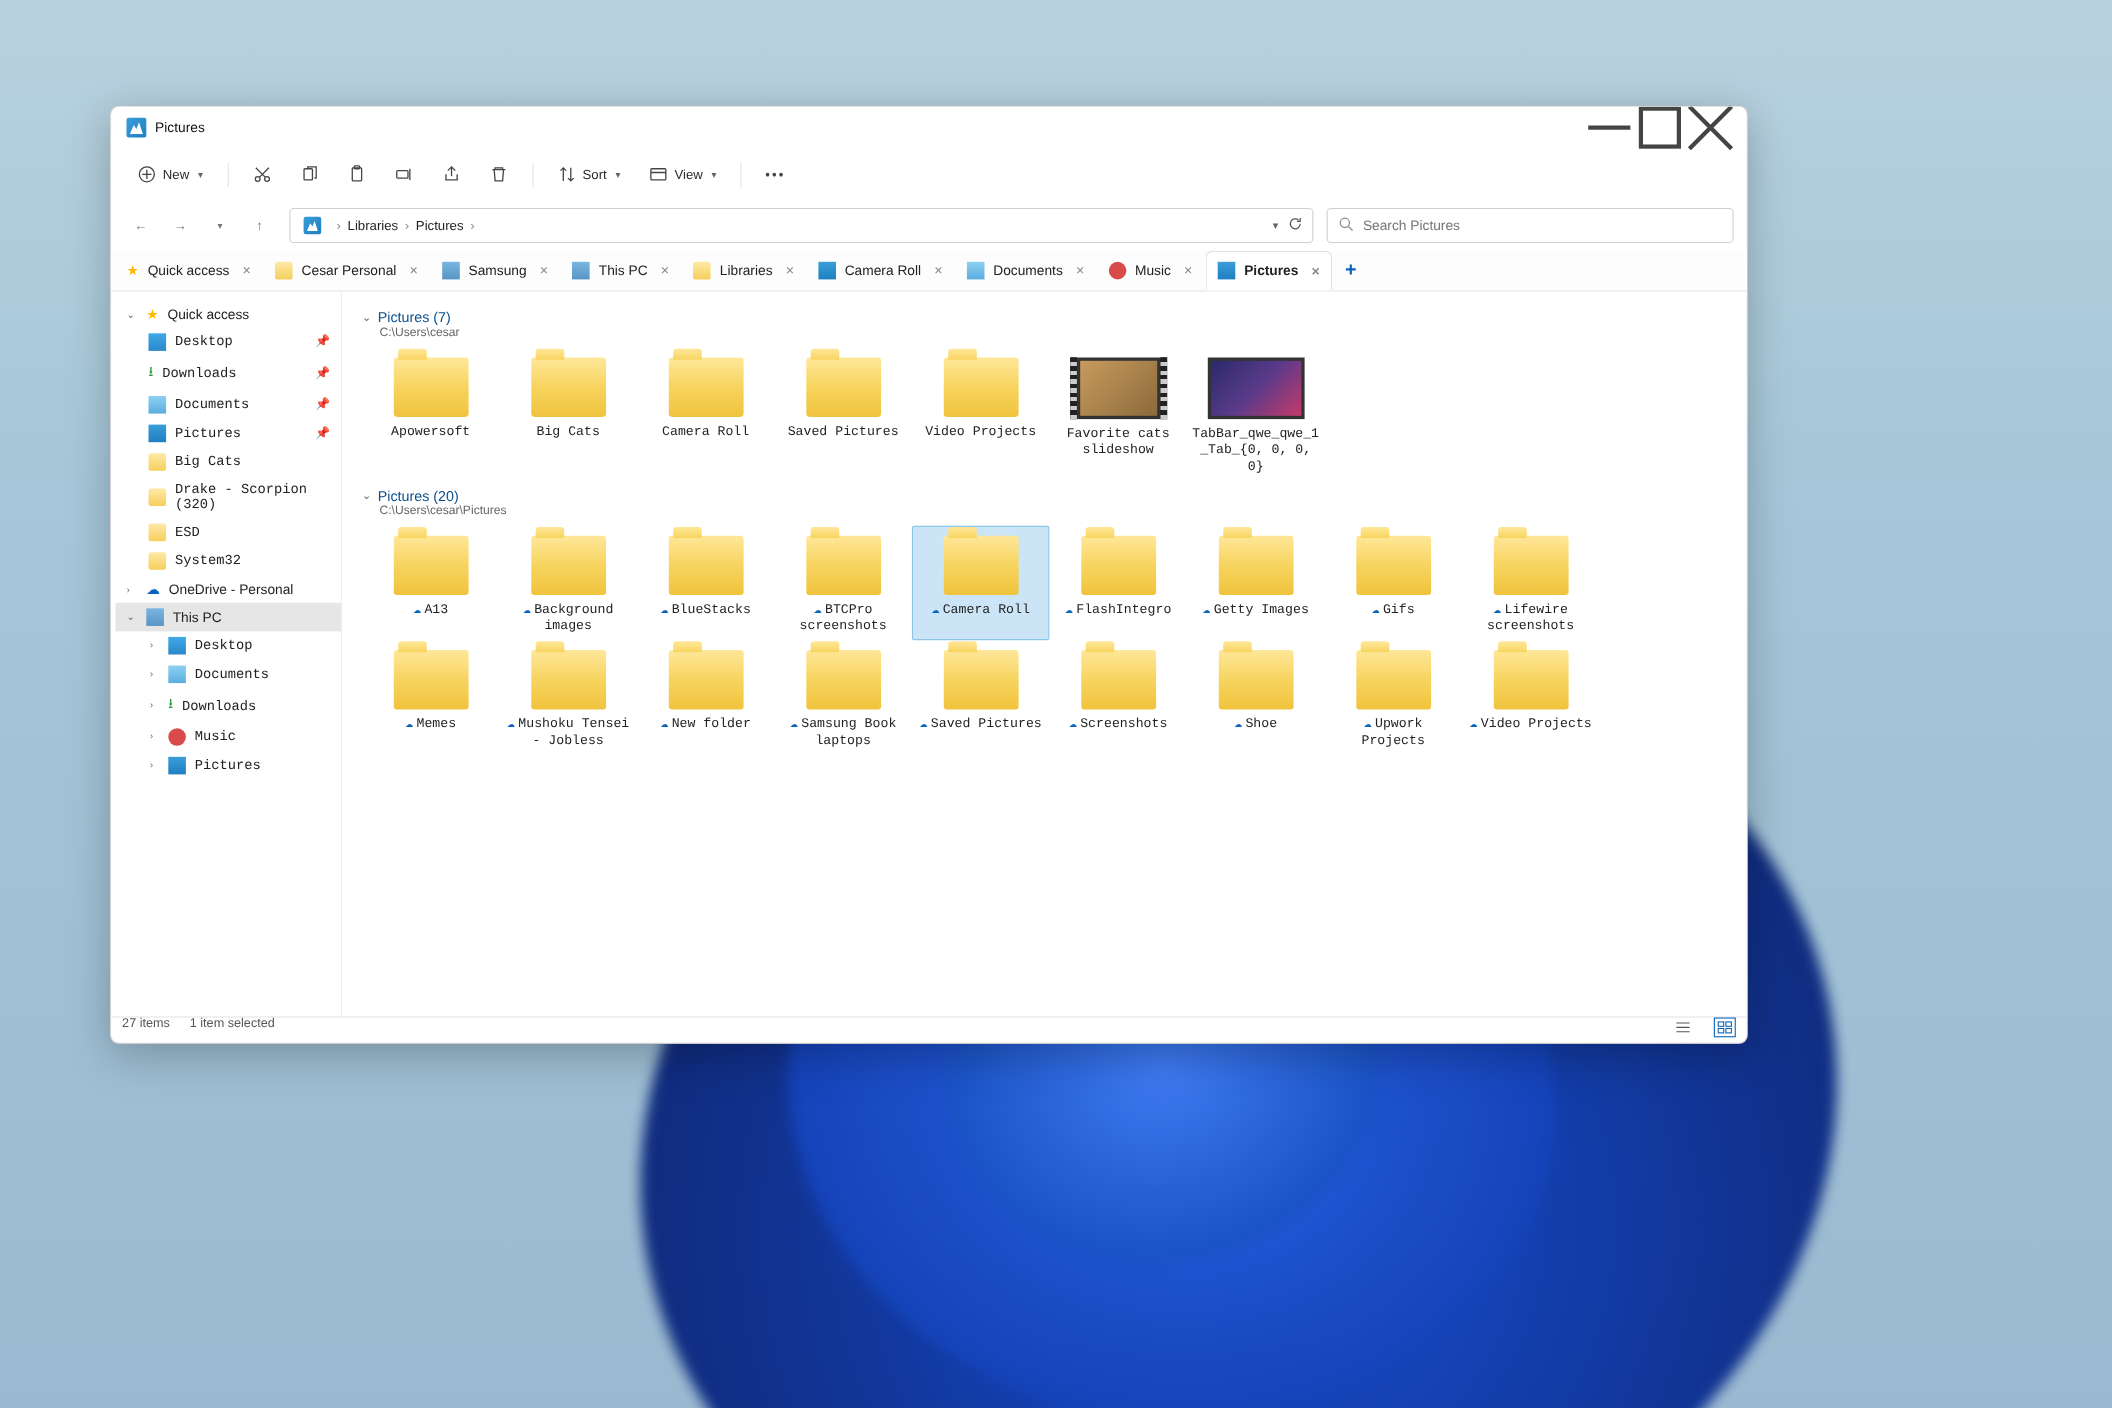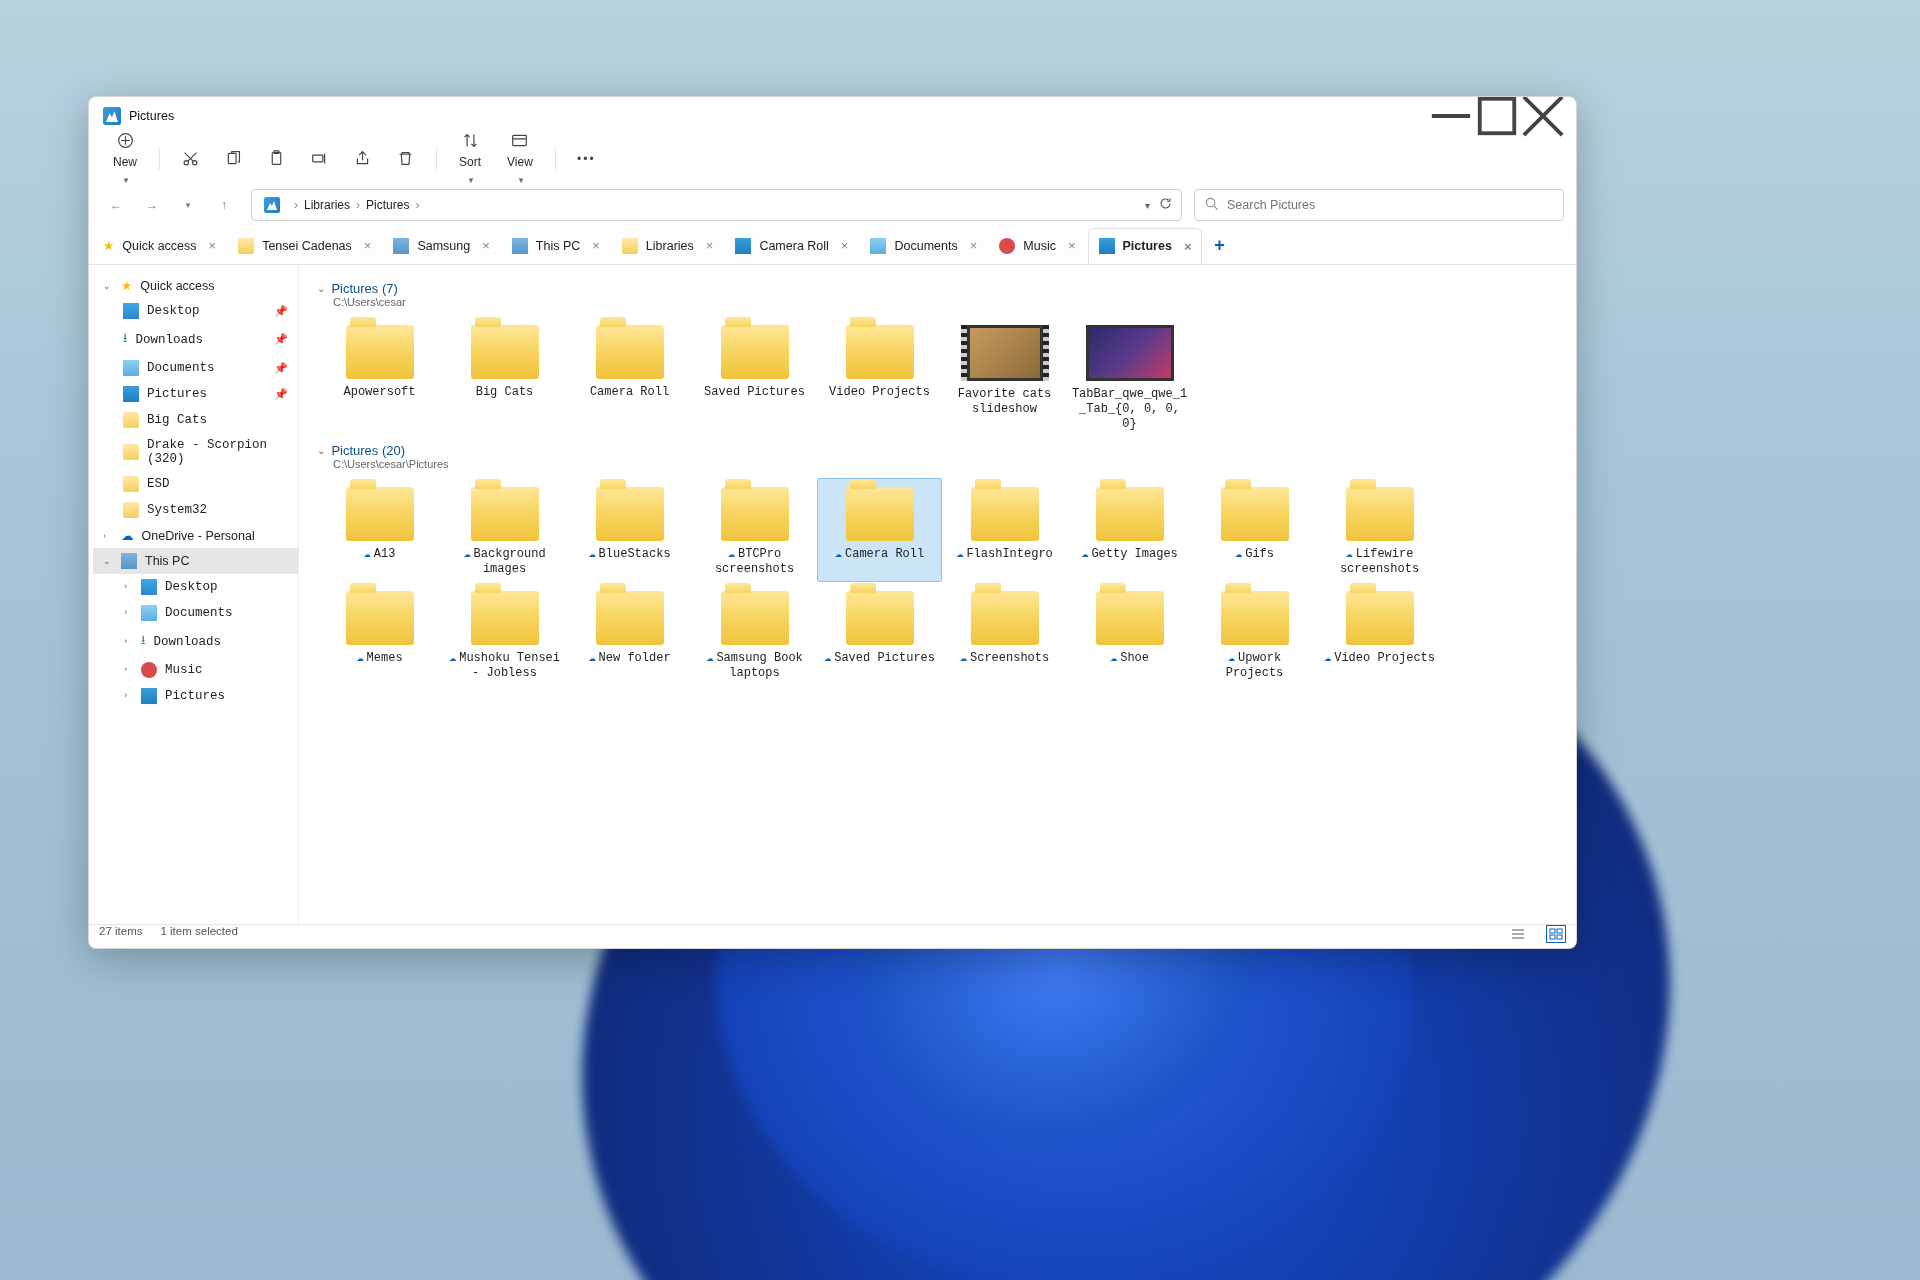--- a/index.html
+++ b/index.html
@@ -29,42 +29,42 @@
   top: 100px; left: 150px; width: 700px; height: 600px;
   background: radial-gradient(ellipse, #2660e8 0%, #0d3db8 70%);
   transform: rotate(25deg);
 }
 .wallpaper-swirl::after {
   top: 200px; left: 300px; width: 400px; height: 350px;
   background: radial-gradient(ellipse, #3a78f5 0%, #134dc5 70%);
 }
 .window {
   position: absolute;
-  top: 96px; left: 88px;
+  top: 96px; left: 100px;
   width: 1489px; height: 853px;
   background: #fff;
   border: 1px solid rgba(120,120,120,0.3);
   border-radius: 8px;
   box-shadow: 0 10px 40px rgba(0,0,0,0.25);
   display: flex; flex-direction: column;
   overflow: hidden;
 }
 
 .titlebar {
   display: flex; align-items: center;
   height: 38px; padding: 0 10px;
 }
 .title-icon { width: 18px; height: 18px; margin: 0 8px 0 4px; background: linear-gradient(135deg,#3b9dd8,#1e7fc2); border-radius: 2px; position: relative;}
 .title-icon::after{content:"";position:absolute;top:3px;left:3px;right:3px;bottom:3px;background:#fff;clip-path:polygon(0 100%,30% 30%,50% 60%,70% 10%,100% 100%);}
 .titlebar-title { font-size: 12.5px; color:#111; }
 .titlebar-spacer { flex: 1; }
 .win-ctrl { width: 46px; height: 38px; display:flex;align-items:center;justify-content:center;color:#444;font-size:12px;cursor:default;}
 
 .toolbar { display:flex; align-items:center; height:48px; gap:6px; padding:0 14px; border-bottom:1px solid transparent;}
-.tbtn { display:flex; align-items:center; gap:6px; padding:6px 10px; border-radius:4px; color:#2a2a2a;flex-direction:column;}
+.tbtn { display:flex; align-items:center; gap:6px; padding:6px 10px; border-radius:4px; color:#2a2a2a;}
 .ticon{width:17px;height:17px;display:flex;align-items:center;justify-content:center;color:#444;}
 .tbtn svg{width:17px;height:17px;stroke:#444;fill:none;stroke-width:1.4;}
 .tsep{width:1px;height:22px;background:#e3e3e3;margin:0 6px;}
 .chev-down{font-size:9px;color:#666;margin-left:2px;}
 
 .addressrow{display:flex;align-items:center;gap:12px;height:44px;padding:0 12px;}
 .navbtns{display:flex;gap:6px;}
 .navbtn{width:30px;height:30px;display:flex;align-items:center;justify-content:center;color:#777;border-radius:4px;}
 .addressbar{flex:1;height:32px;border:1px solid #d0d0d0;border-radius:4px;background:#fff;display:flex;align-items:center;padding:0 8px;gap:6px;}
 .crumb{color:#222;}
@@ -272,21 +272,21 @@
   </div>
 
   <div class="tabstrip" id="tabstrip">
       <div class="etab">
         <span class="star">★</span>
         <span>Quick access</span>
         <span class="tabx">×</span>
       </div>
       <div class="etab">
         <span class="side-icon folder-icn"></span>
-        <span>Tensei Cadenas</span>
+        <span>Cesar Personal</span>
         <span class="tabx">×</span>
       </div>
       <div class="etab">
         <span class="side-icon pcicn"></span>
         <span>Samsung</span>
         <span class="tabx">×</span>
       </div>
       <div class="etab">
         <span class="side-icon pcicn"></span>
         <span>This PC</span>

